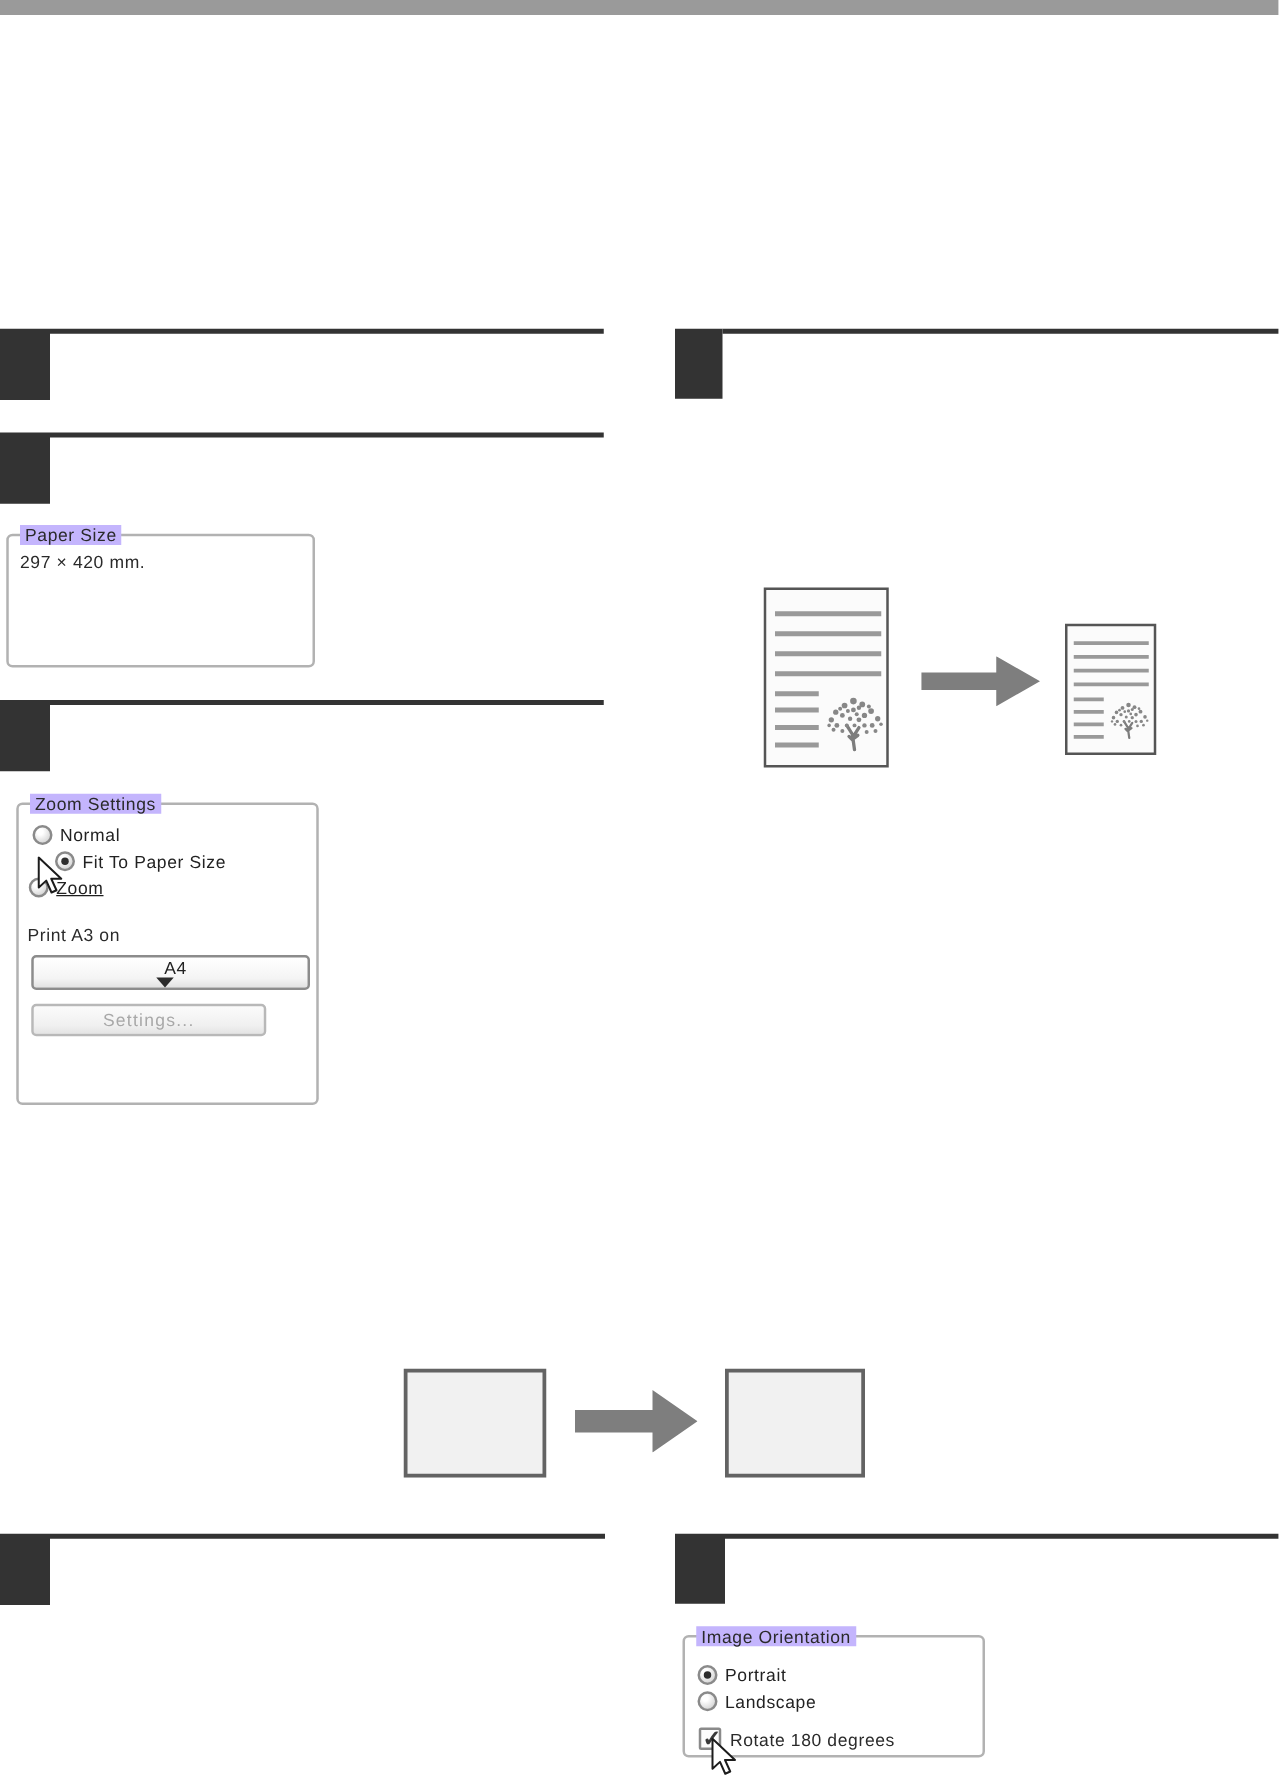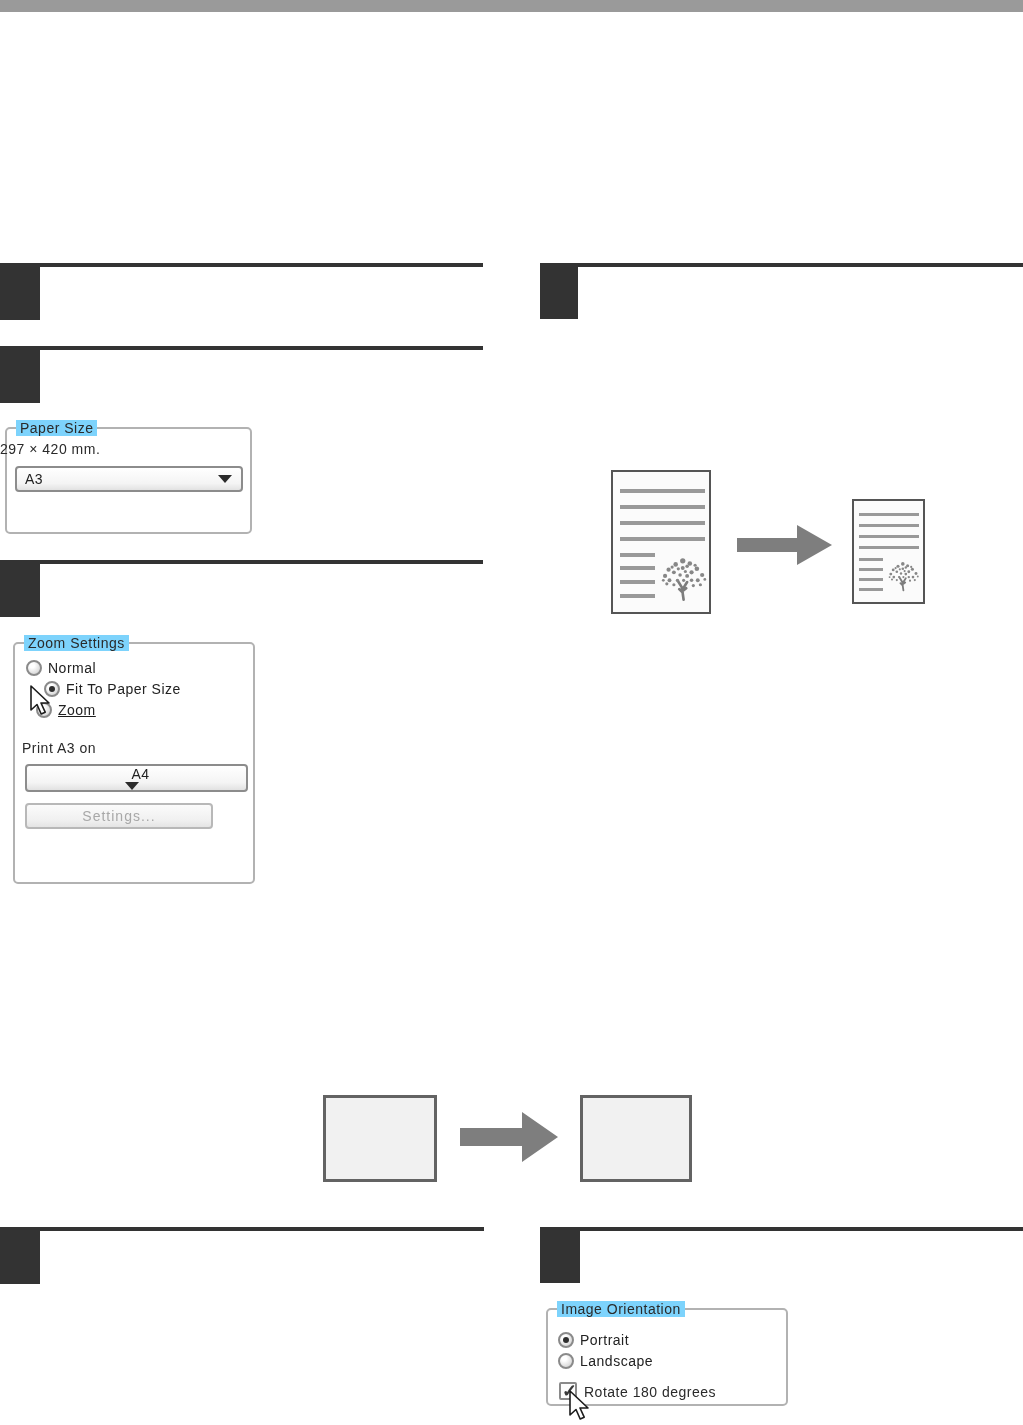--- a/index.html
+++ b/index.html
@@ -8,21 +8,21 @@
   .page { position:relative; width:1023px; height:1425px; background:#fff; overflow:hidden; }
 
   .topbar { position:absolute; left:0; top:0; width:1023px; height:12px; background:#9a9a9a; }
 
   
   .step-square { position:absolute; width:40px; height:57px; background:#333; }
   .step-rule { position:absolute; height:4px; background:#333; }
 
   
   .groupbox { position:absolute; border:2px solid #b2b2b2; border-radius:5px; background:#fff; }
-  .groupbox .legend { position:absolute; top:-9px; left:9px; background:#7dd3fc; padding:0 4px;
+  .groupbox .legend { position:absolute; top:-9px; left:9px; background:#c4b5fd; padding:0 4px;
                       font-size:14px; color:#2a2a2a; letter-spacing:0.5px; white-space:nowrap; }
 
   .static-text { position:absolute; font-size:14px; color:#2a2a2a; letter-spacing:0.5px; white-space:nowrap; }
 
   
   .dropdown { position:absolute; border:2px solid #8c8c8c; border-radius:4px;
               background:linear-gradient(#ffffff, #f4f4f4 70%, #e2e2e2);
               display:flex; align-items:center; }
   .dropdown .val { font-size:14px; color:#222; padding-left:8px; flex:1; letter-spacing:0.5px; }
   .dropdown .arrow { width:0; height:0; border-left:7px solid transparent; border-right:7px solid transparent;
@@ -120,38 +120,34 @@
 
   <div class="step-square" style="left:540px; top:263px; width:38px; height:56px;"></div>
   <div class="step-rule" style="left:578px; top:263px; width:445px;"></div>
 
   <div class="step-square" style="left:540px; top:1227px; height:56px;"></div>
   <div class="step-rule" style="left:580px; top:1227px; width:443px;"></div>
 
   <div class="groupbox" style="left:5px; top:427px; width:247px; height:107px;">
     <span class="legend">Paper Size</span>
   </div>
-  <div class="static-text" style="left:0; top:441px;">297 × 420 mm.</div>
-  <div class="dropdown" style="left:15px; top:466px; width:228px; height:26px;">
-    <span class="val">A3</span>
-    <span class="arrow"></span>
-  </div>
+  <div class="static-text" style="left:16px; top:441px;">297 × 420 mm.</div>
 
   <div class="groupbox" style="left:13px; top:642px; width:242px; height:242px;">
     <span class="legend">Zoom Settings</span>
   </div>
   <div class="radio-row" style="left:26px; top:660px;">
     <span class="radio"></span>
     <span class="radio-label">Normal</span>
   </div>
   <div class="radio-row" style="left:24px; top:681px;margin-left:20px;">
     <span class="radio checked"></span>
     <span class="radio-label">Fit To Paper Size</span>
   </div>
-  <div class="radio-row" style="left:36px; top:702px;text-decoration:underline;">
+  <div class="radio-row" style="left:23px; top:702px;text-decoration:underline;">
     <span class="radio"></span>
     <span class="radio-label">Zoom</span>
   </div>
   <div class="static-text" style="left:22px; top:740px;">Print A3 on</div>
   <div class="dropdown" style="left:25px; top:764px; width:223px; height:28px;flex-direction:column;">
     <span class="val">A4</span>
     <span class="arrow"></span>
   </div>
   <div class="btn disabled" style="left:25px; top:803px; width:188px; height:26px;">Settings...</div>
 

